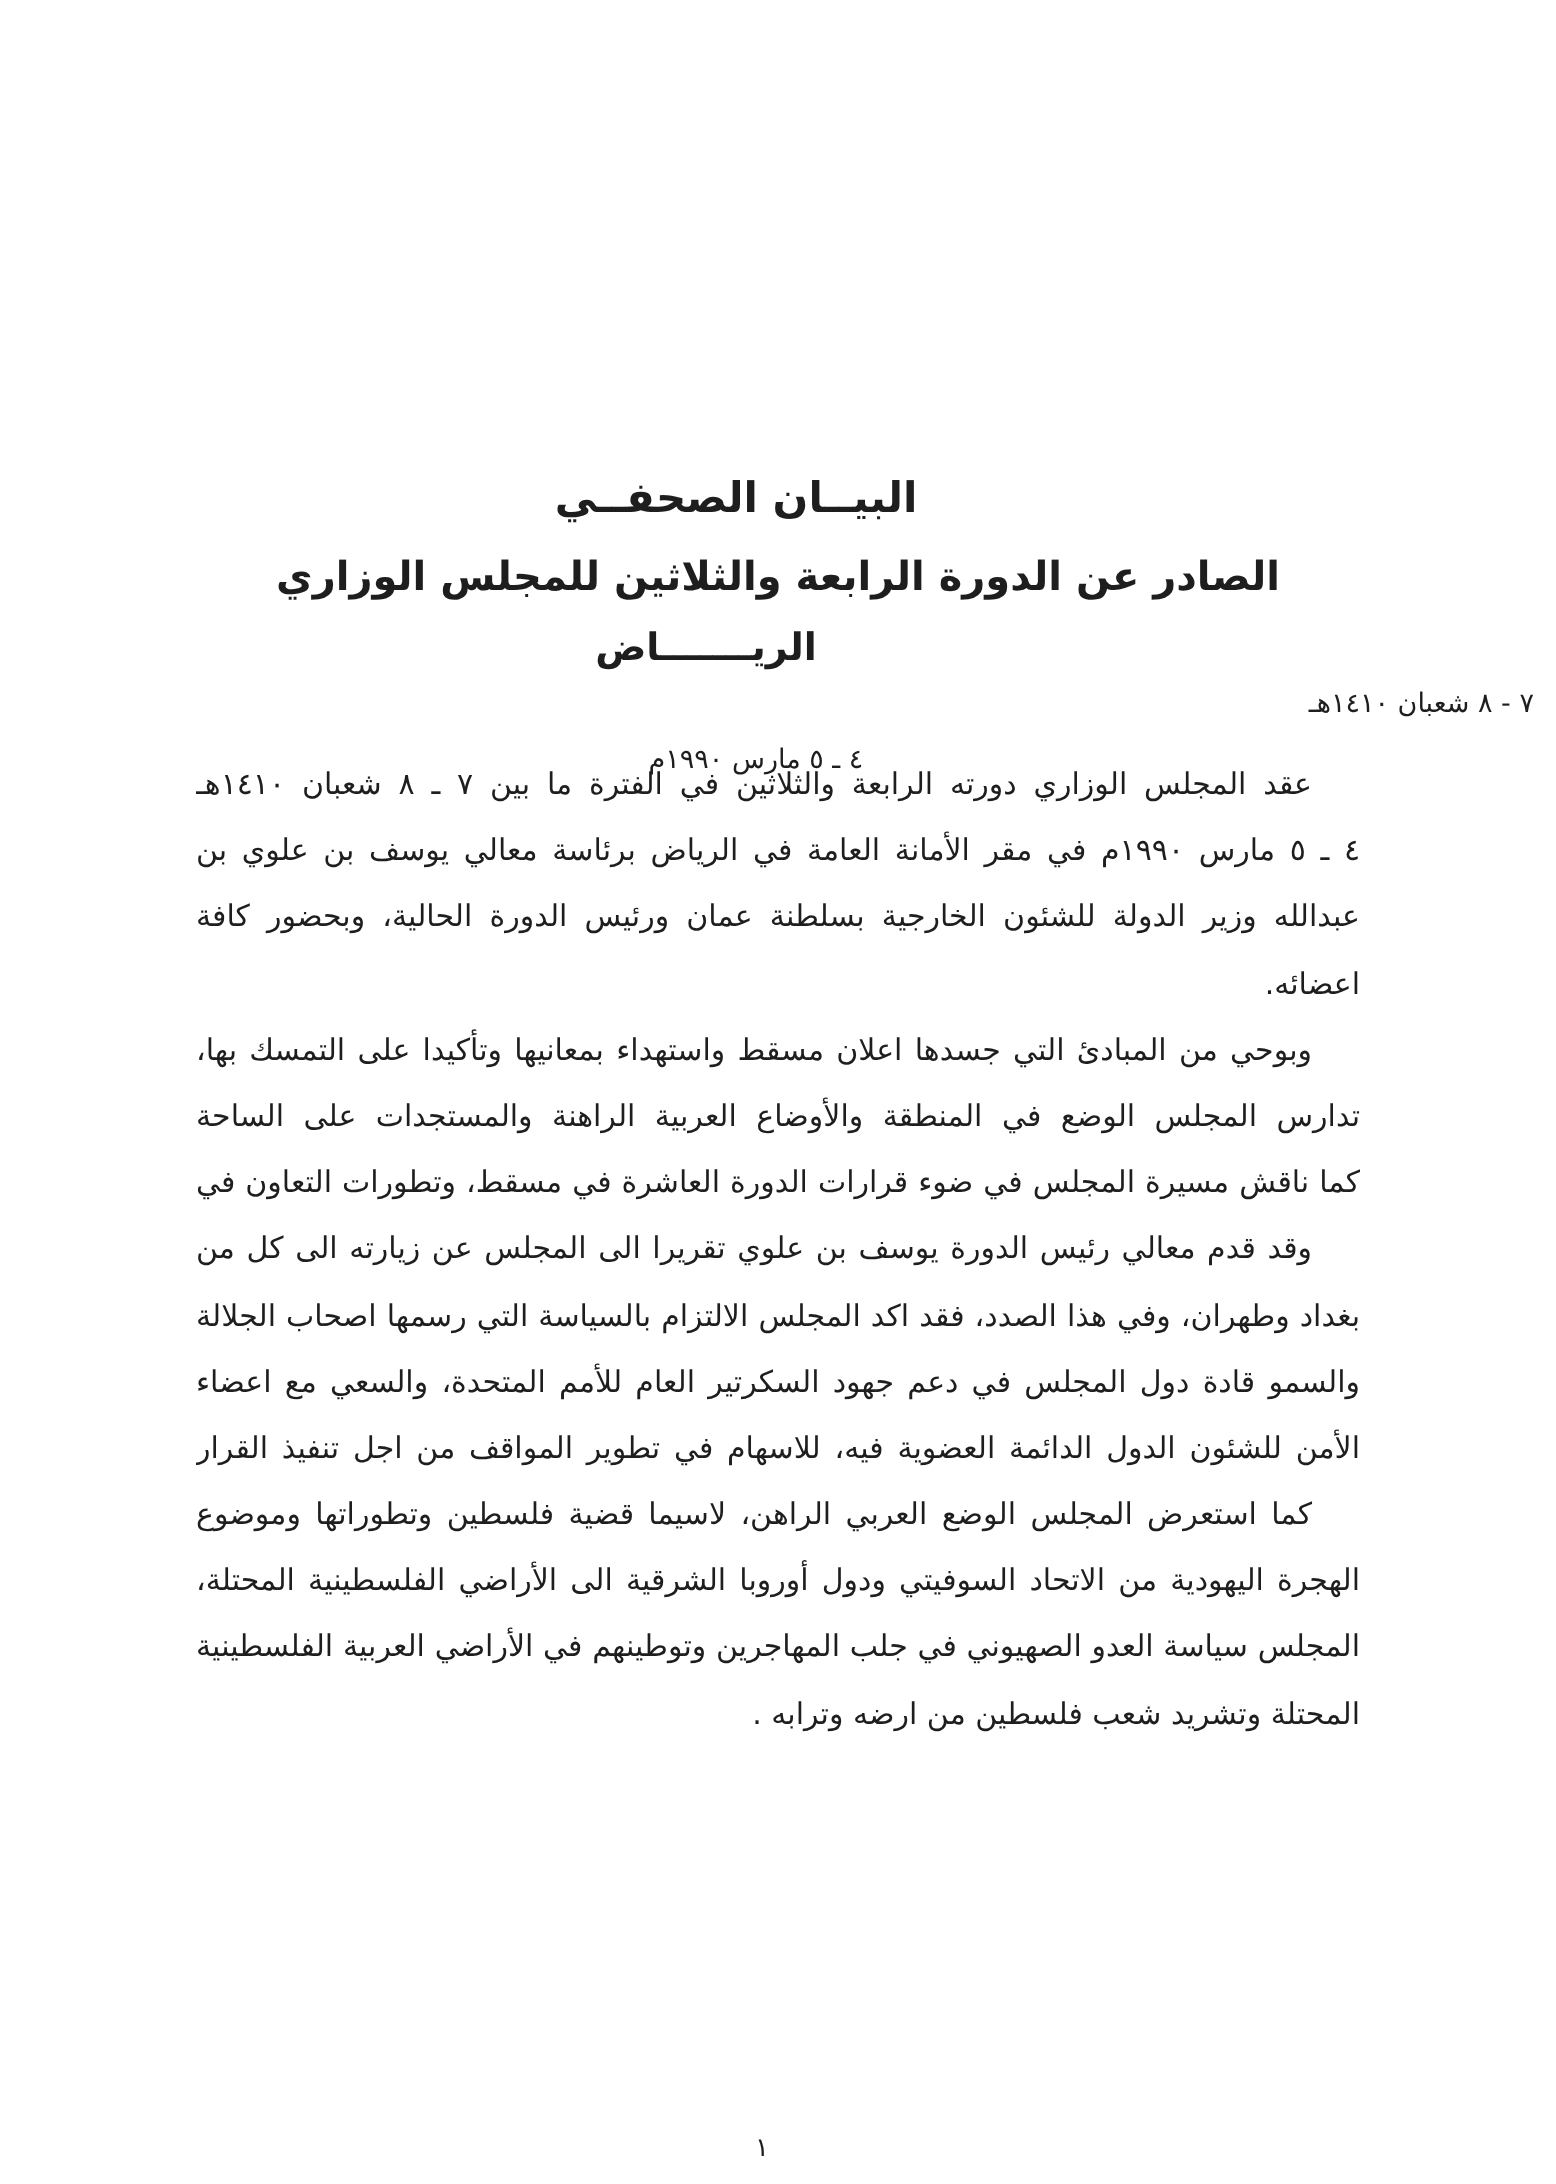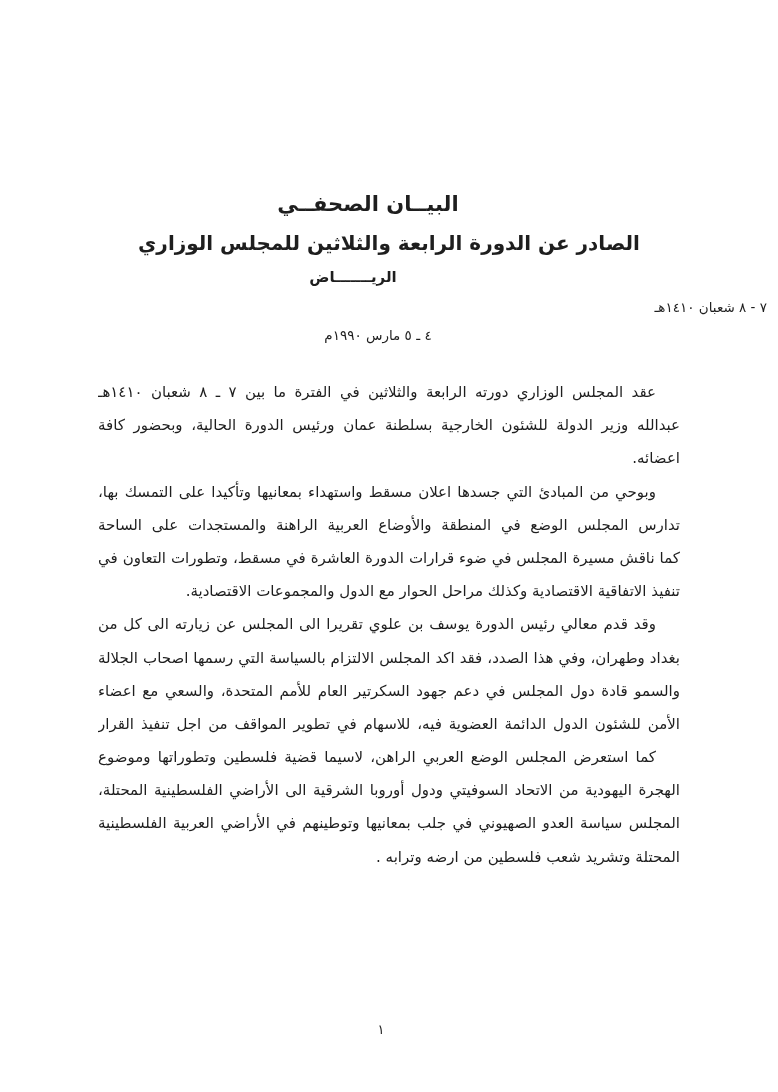--- a/index.html
+++ b/index.html
@@ -16,36 +16,37 @@
     direction: rtl;
     color: #1e1e1e;
     overflow: hidden;
   }
   .center-line {
     position: absolute;
     left: 0;
     right: 0;
     text-align: center;
     white-space: nowrap;
+    margin-top: 45px;
   }
   .doc-title {
     top: 192px;
     font-size: 21px;
     font-weight: bold;
     letter-spacing: 0.5px;
   }
   .doc-title .shift { position: relative; left: -21px; }
   .doc-subtitle {
     top: 231px;
     font-size: 20px;
     font-weight: bold;
   }
   .doc-location {
     top: 268px;
-    font-size: 15px;
+    font-size: 19px;
     font-weight: bold;
   }
   .doc-location .shift { position: relative; left: -36px; }
   .doc-date-hijri {
     top: 299px;
     font-size: 13.5px;
     text-align: right;
   }
   .doc-date-hijri .shift { position: relative; left: -11px; }
   .doc-date-greg {
@@ -99,39 +100,39 @@
     <span class="shift">٧ - ٨ شعبان ١٤١٠هـ</span>
   </div>
 
   <div class="center-line doc-date-greg">
     <span class="shift">٤ ـ ٥ مارس ١٩٩٠م</span>
   </div>
 
   <div class="doc-body">
       <div class="para">
         <div class="line first">عقد المجلس الوزاري دورته الرابعة والثلاثين في الفترة ما بين ٧ ـ ٨ شعبان ١٤١٠هـ الموافق</div>
+        <div class="line">٤ ـ ٥ مارس ١٩٩٠م في مقر الأمانة العامة في الرياض برئاسة معالي يوسف بن علوي بن</div>
         <div class="line">عبدالله وزير الدولة للشئون الخارجية بسلطنة عمان ورئيس الدورة الحالية، وبحضور كافة</div>
         <div class="line last">اعضائه.</div>
       </div>
       <div class="para">
         <div class="line first">وبوحي من المبادئ التي جسدها اعلان مسقط واستهداء بمعانيها وتأكيدا على التمسك بها،</div>
         <div class="line">تدارس المجلس الوضع في المنطقة والأوضاع العربية الراهنة والمستجدات على الساحة الدولية،</div>
         <div class="line">كما ناقش مسيرة المجلس في ضوء قرارات الدورة العاشرة في مسقط، وتطورات التعاون في اطار</div>
-        <div class="line last">تنفيذ الاتفاقية الاقتصادية وكذلك مراحل الحوار مع الدول والمجموعات الاقتصادية.</div>
       </div>
       <div class="para">
         <div class="line first">وقد قدم معالي رئيس الدورة يوسف بن علوي تقريرا الى المجلس عن زيارته الى كل من</div>
         <div class="line">بغداد وطهران، وفي هذا الصدد، فقد اكد المجلس الالتزام بالسياسة التي رسمها اصحاب الجلالة</div>
         <div class="line">والسمو قادة دول المجلس في دعم جهود السكرتير العام للأمم المتحدة، والسعي مع اعضاء مجلس</div>
         <div class="line">الأمن للشئون الدول الدائمة العضوية فيه، للاسهام في تطوير المواقف من اجل تنفيذ القرار رقم</div>
       </div>
       <div class="para">
         <div class="line first">كما استعرض المجلس الوضع العربي الراهن، لاسيما قضية فلسطين وتطوراتها وموضوع</div>
         <div class="line">الهجرة اليهودية من الاتحاد السوفيتي ودول أوروبا الشرقية الى الأراضي الفلسطينية المحتلة، ويدين</div>
-        <div class="line">المجلس سياسة العدو الصهيوني في جلب بمعانيها وتوطينهم في الأراضي العربية الفلسطينية</div>
+        <div class="line">المجلس سياسة العدو الصهيوني في جلب المهاجرين وتوطينهم في الأراضي العربية الفلسطينية</div>
         <div class="line last">المحتلة وتشريد شعب فلسطين من ارضه وترابه .</div>
       </div>
     </div>
 
   <div class="center-line page-number">
     <span class="shift">١</span>
   </div>
 
 </div>
 

